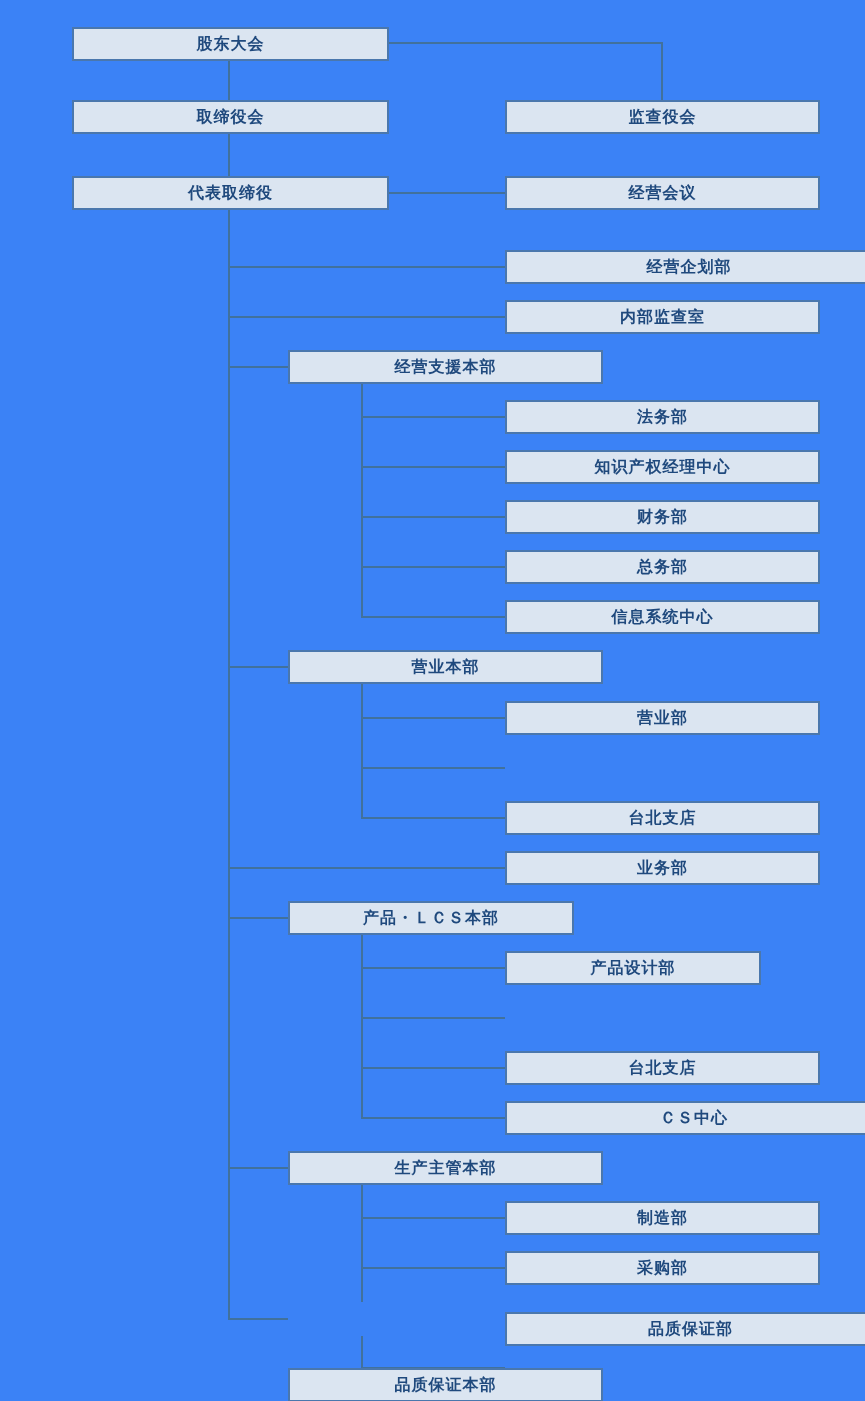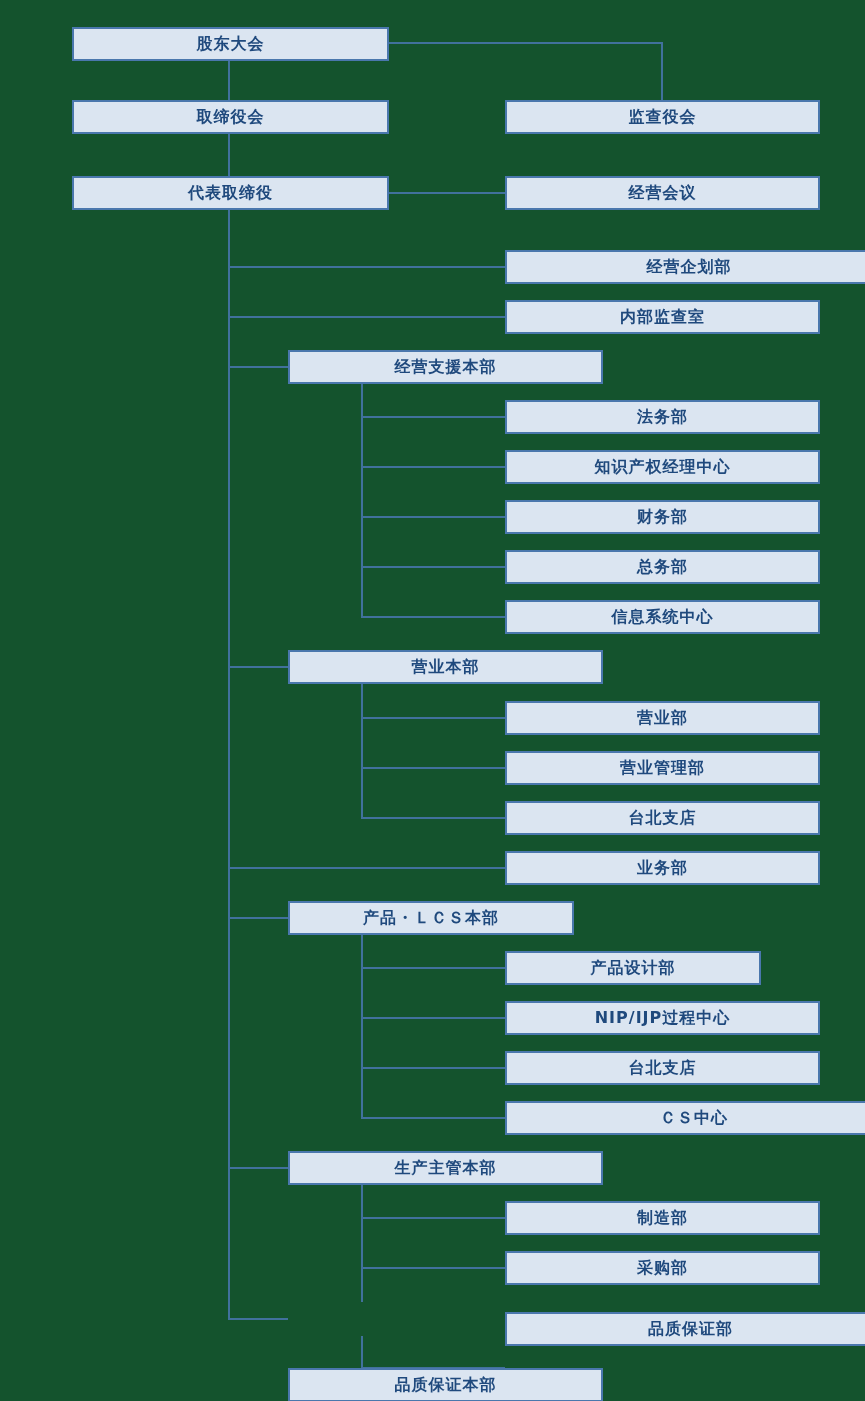--- a/index.html
+++ b/index.html
@@ -6,21 +6,21 @@
     --fill:#dbe5f1;
     --border:#4a77ad;
     --line:#41719c;
     --text:#1f497d;
   }
   html,body{margin:0;padding:0;background:#ffffff;}
   #canvas{
     position:relative;
     width:865px;
     height:1401px;
-    background:#14532d;
+    background:#3b82f6;
     overflow:hidden;
     font-family:"DejaVu Sans","Liberation Sans",sans-serif;
   }
   .node{
     position:absolute;
     height:34px;
     box-sizing:border-box;
     border:2px solid var(--border);
     background:var(--fill);
     color:var(--text);
@@ -89,26 +89,24 @@
   <div class="node" style="left:505px;top:250px;width:368px">经营企划部</div>
   <div class="node" style="left:505px;top:300px;width:315px">内部监查室</div>
   <div class="node" style="left:288px;top:350px;width:315px">经营支援本部</div>
   <div class="node" style="left:505px;top:400px;width:315px">法务部</div>
   <div class="node" style="left:505px;top:450px;width:315px">知识产权经理中心</div>
   <div class="node" style="left:505px;top:500px;width:315px">财务部</div>
   <div class="node" style="left:505px;top:550px;width:315px">总务部</div>
   <div class="node" style="left:505px;top:600px;width:315px">信息系统中心</div>
   <div class="node" style="left:288px;top:650px;width:315px">营业本部</div>
   <div class="node" style="left:505px;top:701px;width:315px">营业部</div>
-  <div class="node" style="left:505px;top:751px;width:315px">营业管理部</div>
   <div class="node" style="left:505px;top:801px;width:315px">台北支店</div>
   <div class="node" style="left:505px;top:851px;width:315px">业务部</div>
   <div class="node" style="left:288px;top:901px;width:286px">产品・ＬＣＳ本部</div>
   <div class="node" style="left:505px;top:951px;width:256px">产品设计部</div>
-  <div class="node" style="left:505px;top:1001px;width:315px">NIP/IJP过程中心</div>
   <div class="node" style="left:505px;top:1051px;width:315px">台北支店</div>
   <div class="node" style="left:505px;top:1101px;width:378px">ＣＳ中心</div>
   <div class="node" style="left:288px;top:1151px;width:315px">生产主管本部</div>
   <div class="node" style="left:505px;top:1201px;width:315px">制造部</div>
   <div class="node" style="left:505px;top:1251px;width:315px">采购部</div>
   <div class="node" style="left:288px;top:1368px;width:315px">品质保证本部</div>
   <div class="node" style="left:505px;top:1312px;width:371px">品质保证部</div>
 </div>
 
 </body></html>

